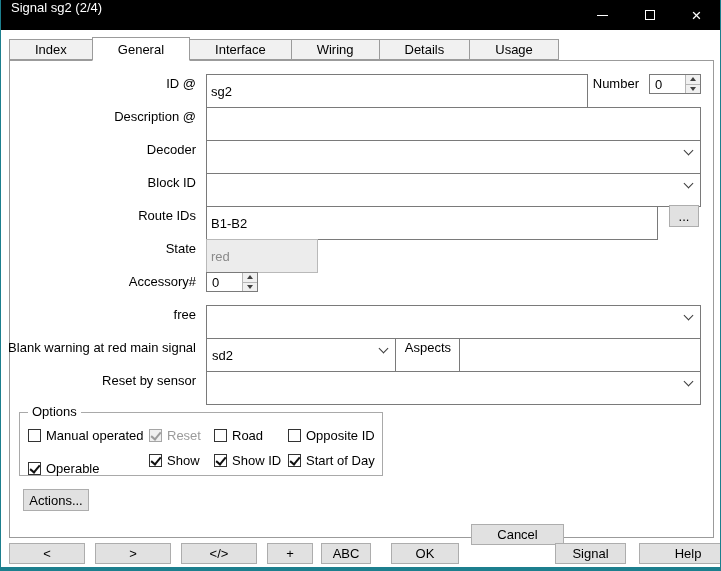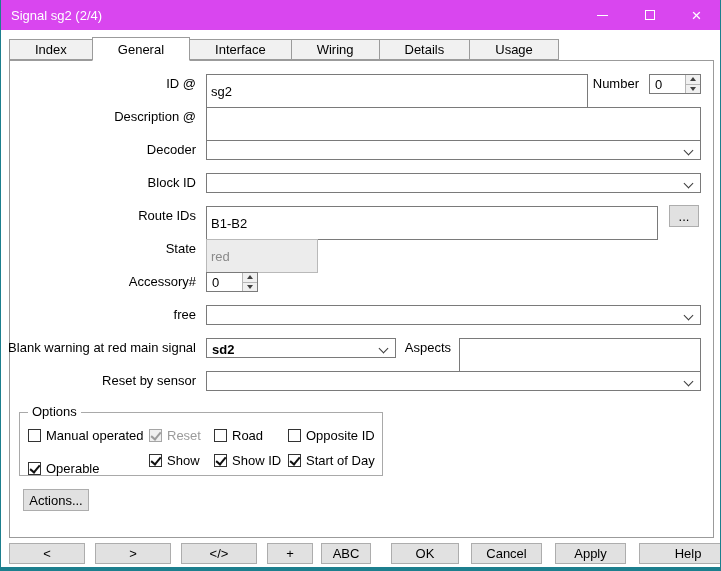--- a/index.html
+++ b/index.html
@@ -1,33 +1,33 @@
 <!DOCTYPE html>
 <html><head>
 <meta charset="utf-8">
 <style>
   html,body { margin:0; padding:0; }
   body { font-family:"Liberation Sans", sans-serif; background:#ffffff; }
   .window { position:relative; width:721px; height:571px; background:#ffffff; font-size:13px; color:#000;
             overflow:hidden; border-left:1px solid #1d7f8e; border-right:1px solid #1d7f8e; box-sizing:border-box; }
-  .titlebar { position:absolute; left:0; right:0; top:0; height:30px; background:#d946ef; display:flex; align-items:center; color:#fff; }
+  .titlebar { position:absolute; left:0; right:0; top:0; height:30px; background:#000000; display:flex; align-items:flex-start; color:#fff; }
   .titlebar .title { margin-left:10px; font-size:13px; }
   .win-controls { margin-left:auto; align-self:stretch; display:flex; }
   .win-btn { width:47px; display:flex; align-items:center; justify-content:center; }
   .min-glyph { width:11px; height:0; border-bottom:1px solid #fff; display:block; }
   .max-glyph { width:10px; height:10px; border:1px solid #fff; display:block; box-sizing:border-box; }
   .close-glyph { font-size:17px; line-height:1; }
   .tabs { position:absolute; left:8px; top:36px; display:flex; align-items:flex-end; z-index:3; height:24px; }
   .tab { height:21px; display:flex; align-items:center; padding:0 25px; background:#f1f1f1; border:1px solid #9b9b9b; margin-right:-1px; box-sizing:border-box; }
   .tab.active { height:24px; background:#fff; border-bottom-color:#fff; z-index:4; margin-bottom:-1px; }
   .panel { position:absolute; left:8px; top:60px; width:705px; height:478px; background:#fff; border:1px solid #9b9b9b; box-sizing:border-box; }
   .flabel { position:absolute; height:20px; line-height:20px; white-space:nowrap; }
   .tinput { position:absolute; height:20px; border:1px solid #7a7a7a; background:#fff; font:13px "Liberation Sans", sans-serif; padding:16px 4px; box-sizing:border-box; }
   .tinput.disabled { background:#ececec; color:#8a8a8a; border-color:#b9b9b9; }
-  .combo { position:absolute; height:20px; box-sizing:border-box; border:1px solid #7a7a7a; background:#fff; display:flex; align-items:flex-end; padding:0 20px 0 5px;font-weight:bold; }
+  .combo { position:absolute; height:34px; box-sizing:border-box; border:1px solid #7a7a7a; background:#fff; display:flex; align-items:center; padding:0 20px 0 5px; }
   .chev { position:absolute; right:8px; top:6px; width:6px; height:6px; border-right:1.5px solid #3c3c3c; border-bottom:1.5px solid #3c3c3c; transform:rotate(45deg); }
   .spinner { position:absolute; height:20px; box-sizing:border-box; border:1px solid #7a7a7a; background:#fff; display:flex; }
   .spin-val { flex:1; display:flex; align-items:center; padding-left:5px; }
   .spin-btns { width:15px; display:flex; flex-direction:column; }
   .spin-btn { flex:1; display:flex; align-items:center; justify-content:center; background:#f0f0f0; border-left:1px solid #b5b5b5; }
   .spin-btn + .spin-btn { border-top:1px solid #b5b5b5; }
   .arrow-up { width:0; height:0; border-left:3px solid transparent; border-right:3px solid transparent; border-bottom:4px solid #404040; }
   .arrow-down { width:0; height:0; border-left:3px solid transparent; border-right:3px solid transparent; border-top:4px solid #404040; }
   .btn { position:absolute; box-sizing:border-box; background:#e1e1e1; border:1px solid #adadad; display:flex; align-items:center; justify-content:center; font-size:13px; }
   .options-group { position:absolute; left:18px; top:412px; width:364px; height:64px; border:1px solid #a9a9a9; box-sizing:border-box; }
@@ -180,18 +180,18 @@
   </div>
 
   <div class="btn" style="left:22px; top:489px; width:66px; height:22px;">Actions...</div>
 
   <div class="btn" style="left:8px;   top:543px; width:76px; height:21px;">&lt;</div>
   <div class="btn" style="left:94px;  top:543px; width:76px; height:21px;">&gt;</div>
   <div class="btn" style="left:180px; top:543px; width:76px; height:21px;">&lt;/&gt;</div>
   <div class="btn" style="left:266px; top:543px; width:46px; height:21px;">+</div>
   <div class="btn" style="left:320px; top:543px; width:50px; height:21px;">ABC</div>
   <div class="btn" style="left:390px; top:543px; width:68px; height:21px;">OK</div>
-  <div class="btn" style="left:470px; top:543px; width:71px; height:21px;">Cancel</div>
-  <div class="btn" style="left:554px; top:543px; width:71px; height:21px;">Apply</div>
+  <div class="btn" style="left:470px; top:524px; width:93px; height:21px;">Cancel</div>
+  <div class="btn" style="left:554px; top:543px; width:71px; height:21px;">Signal</div>
   <div class="btn" style="left:638px; top:543px; width:98px; height:21px;">Help</div>
 
   <div class="bottom-strip"></div>
 </div>
 
 </body></html>

